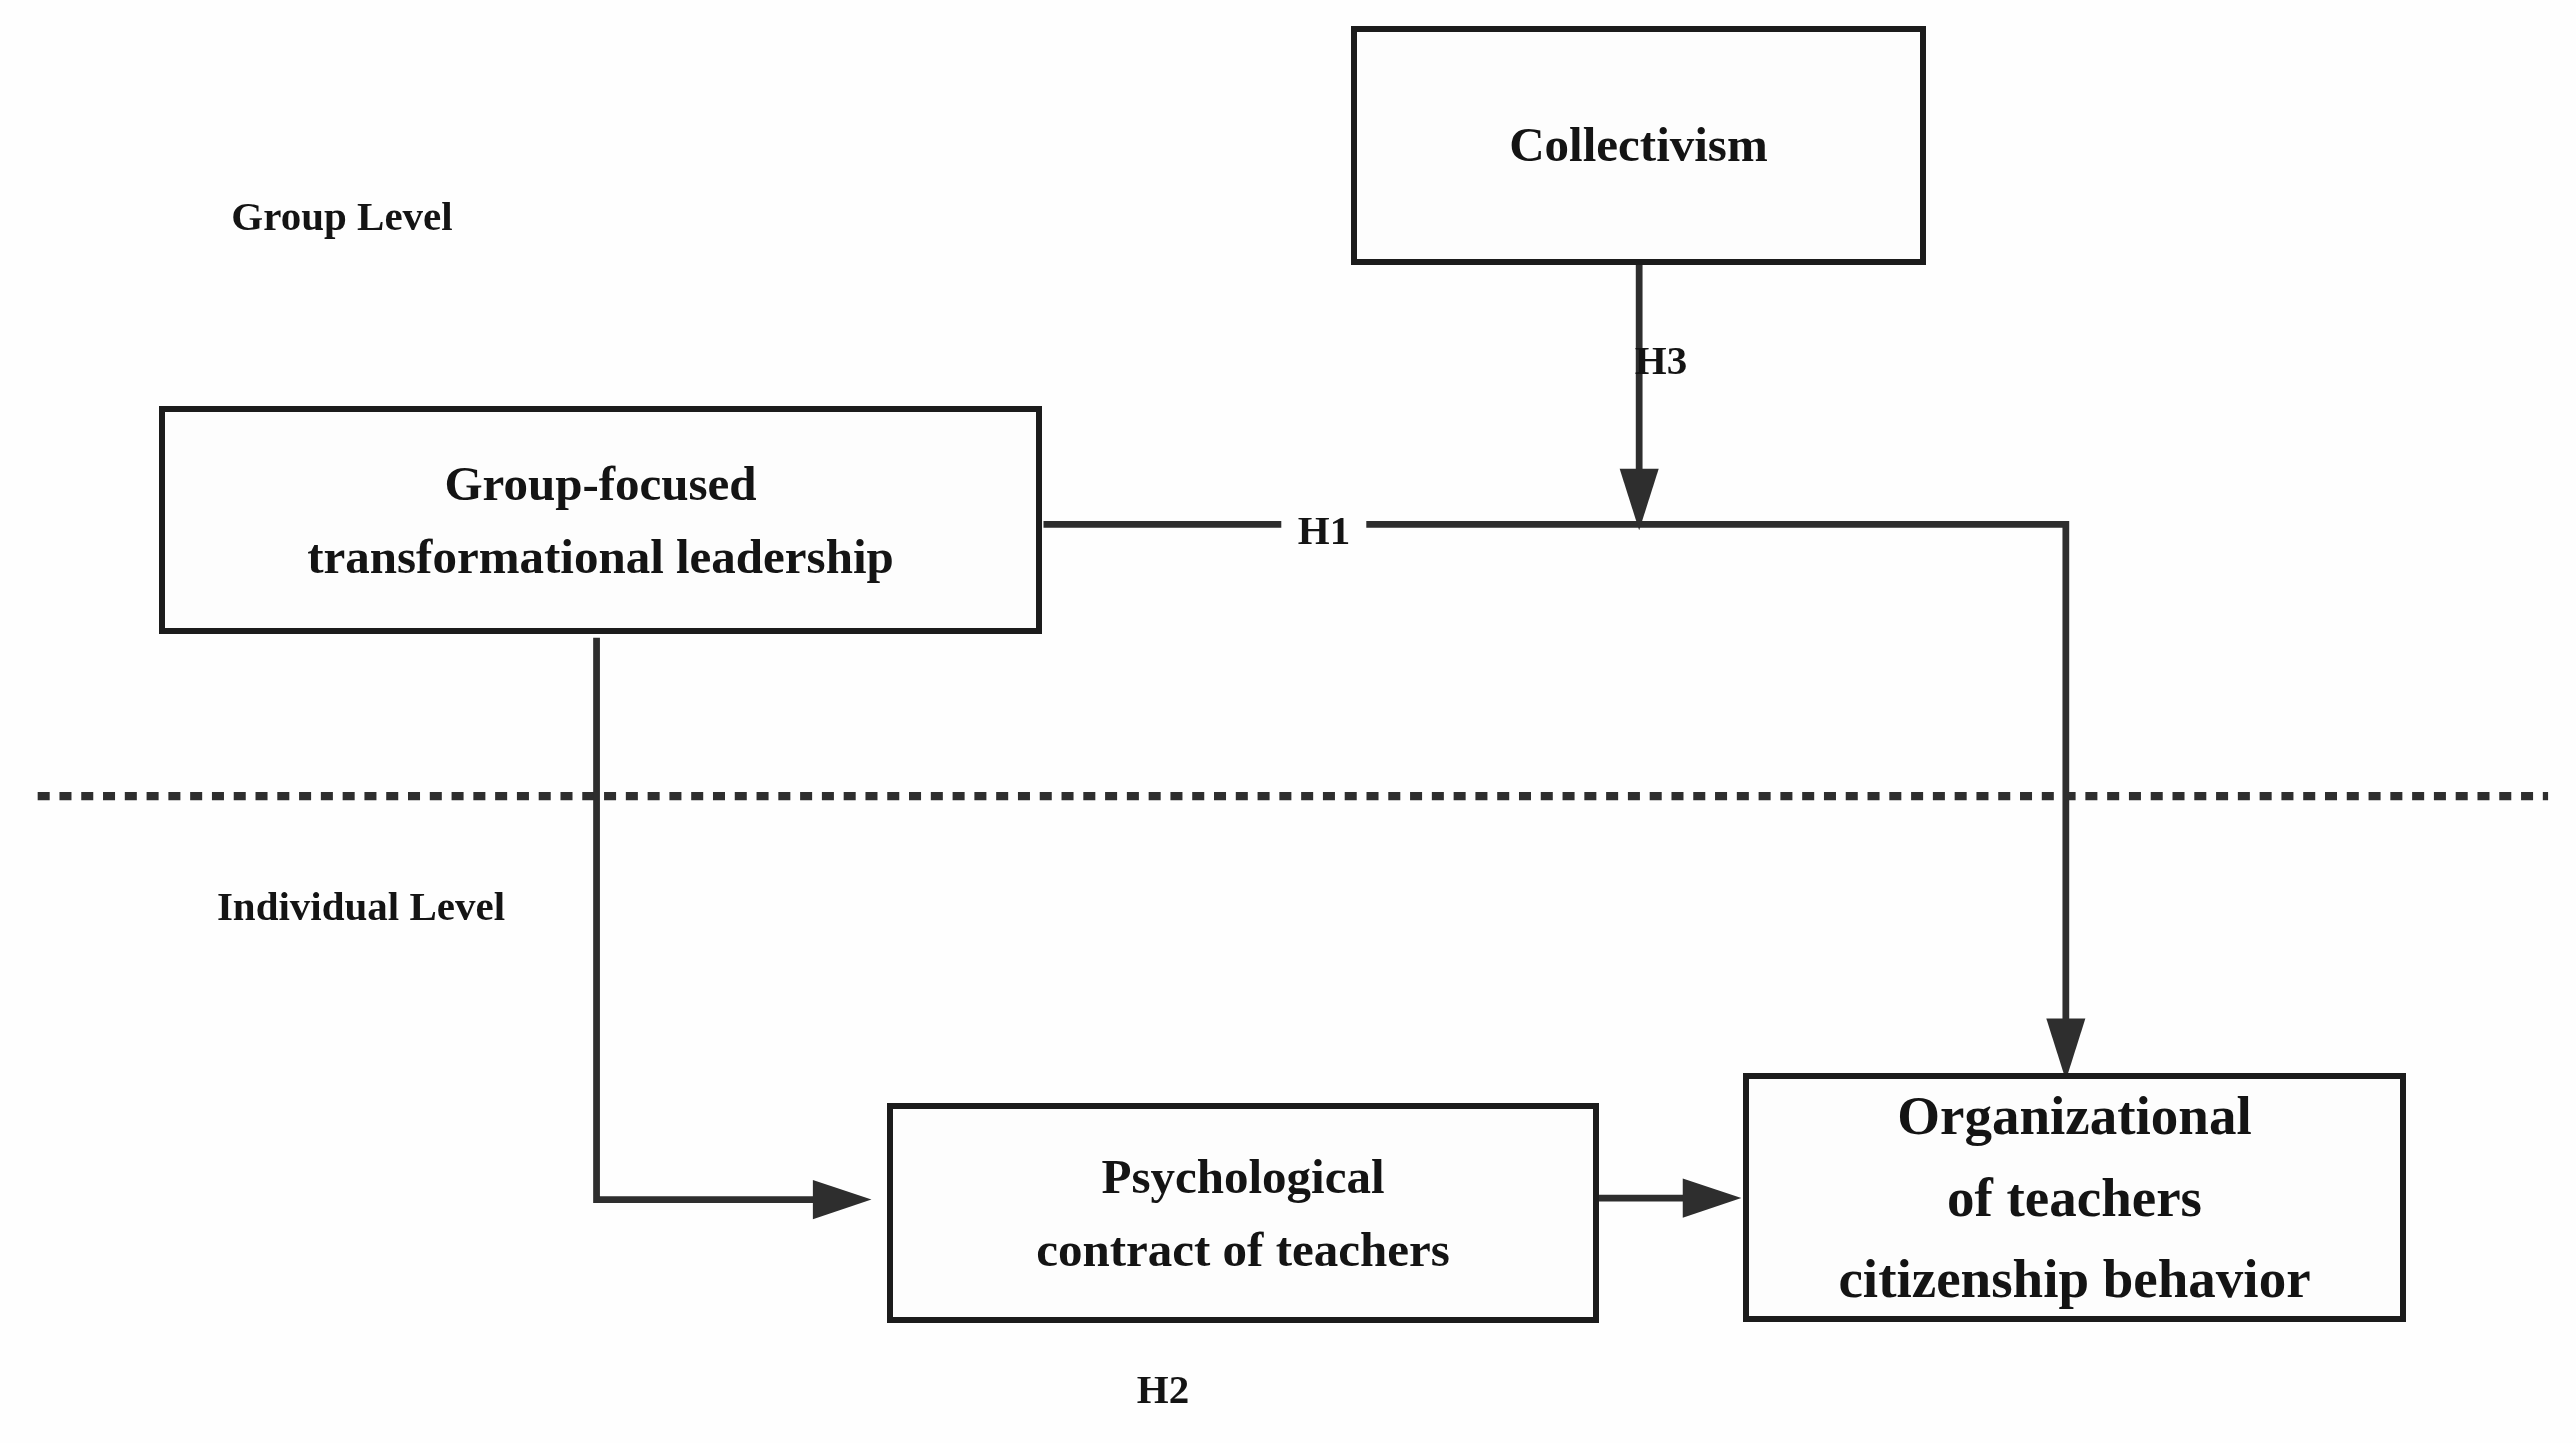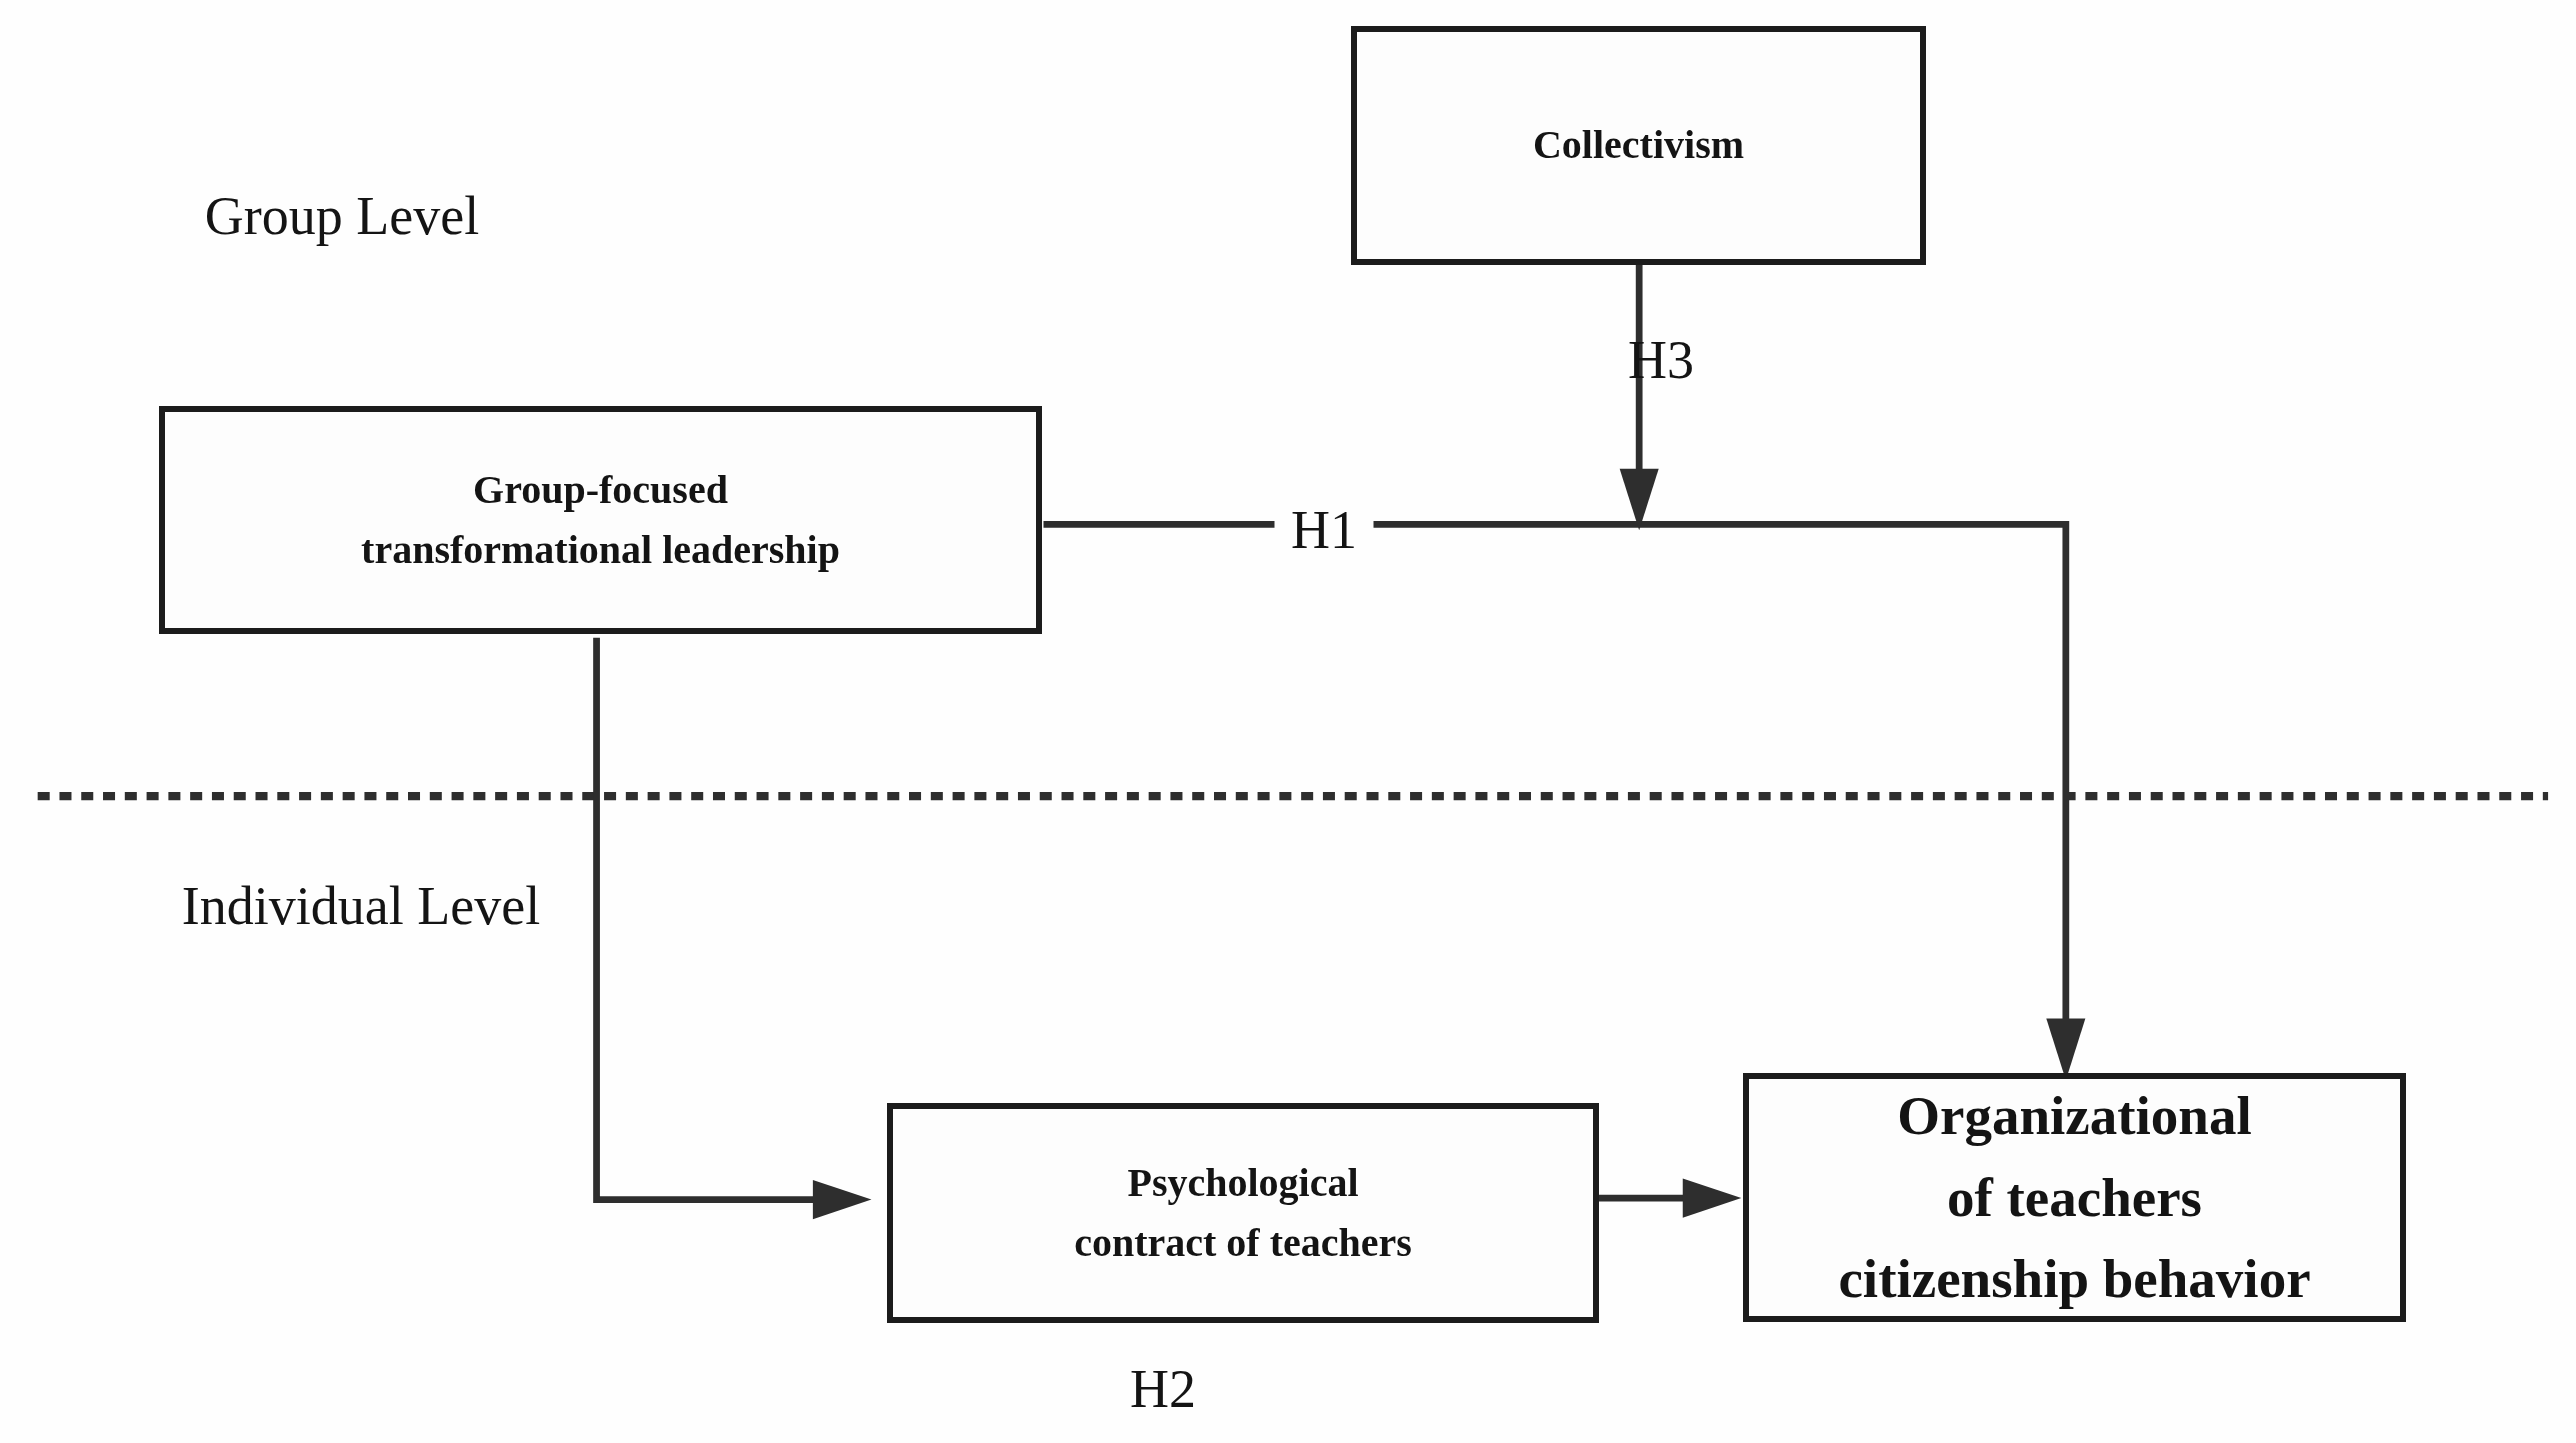--- a/index.html
+++ b/index.html
@@ -39,33 +39,33 @@
     position: absolute;
     box-sizing: border-box;
     border: 6px solid #1c1c1c;
     background: #fdfdfd;
     display: flex;
     flex-direction: column;
     align-items: center;
     justify-content: center;
     text-align: center;
     font-weight: bold;
-    font-size: 40px;
+    font-size: 49px;
     line-height: 1.5;
   }
   .box .line { display: block; white-space: nowrap; }
   #box-collectivism  { left: 1351px; top: 25.5px;   width: 575px; height: 239px; }
   #box-leadership    { left: 159px;  top: 406px;  width: 883px; height: 228px; }
   #box-psychological { left: 887px; top: 1103px; width: 712px; height: 220px; text-align: right; }
   #box-ocb           { left: 1743px; top: 1073px; width: 663px; height: 249px; font-size: 55px; line-height: 1.48; }
   .free-label {
     position: absolute;
     transform: translate(-50%, -50%);
-    font-weight: normal;
-    font-size: 54px;
+    font-weight: bold;
+    font-size: 41px;
     white-space: nowrap;
   }
   #label-group-level      { left: 342px;  top: 216px; }
   #label-individual-level { left: 361px;  top: 906px; }
   #label-h1 { left: 1324px; top: 530px; background: #fefefe; padding: 0 16.5px; }
   #label-h2 { left: 1163px; top: 1389px; }
   #label-h3 { left: 1661px; top: 360px; }
 </style>
 </head>
 <body>

